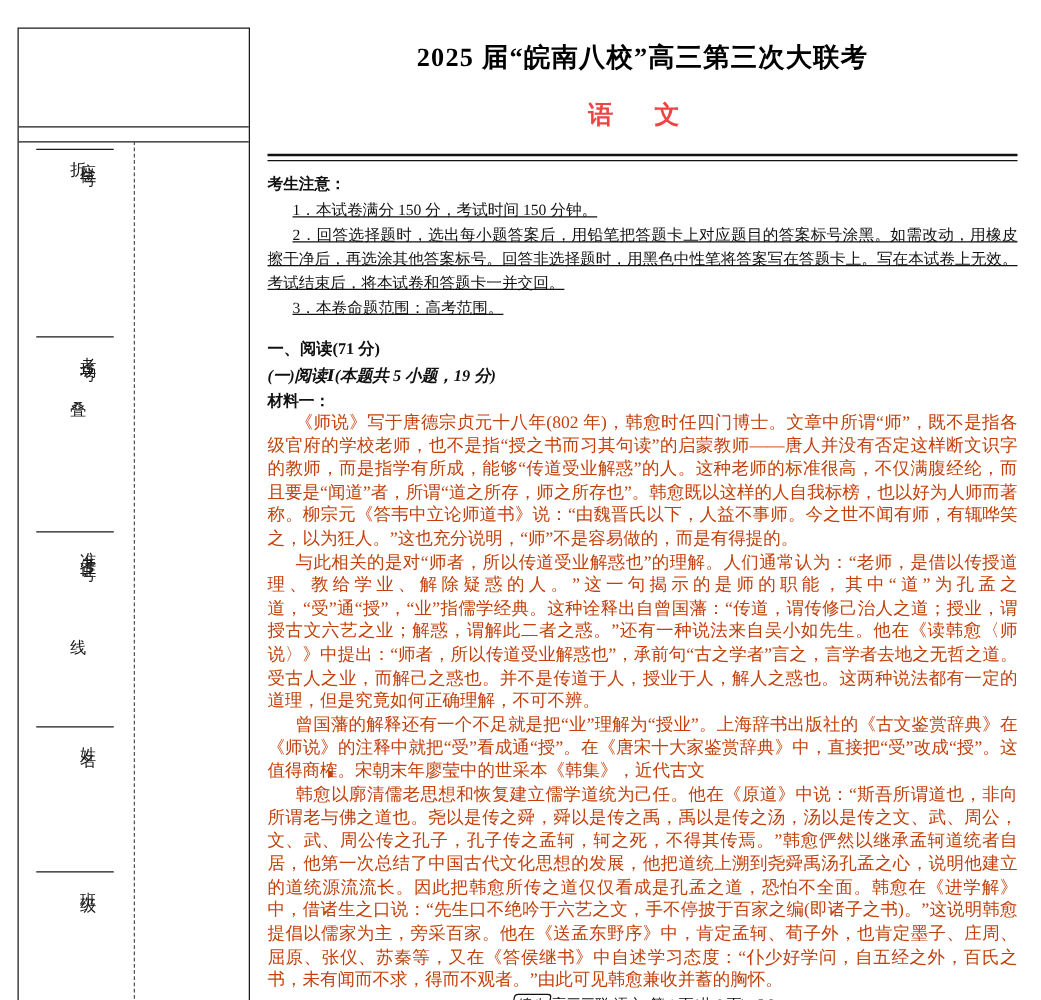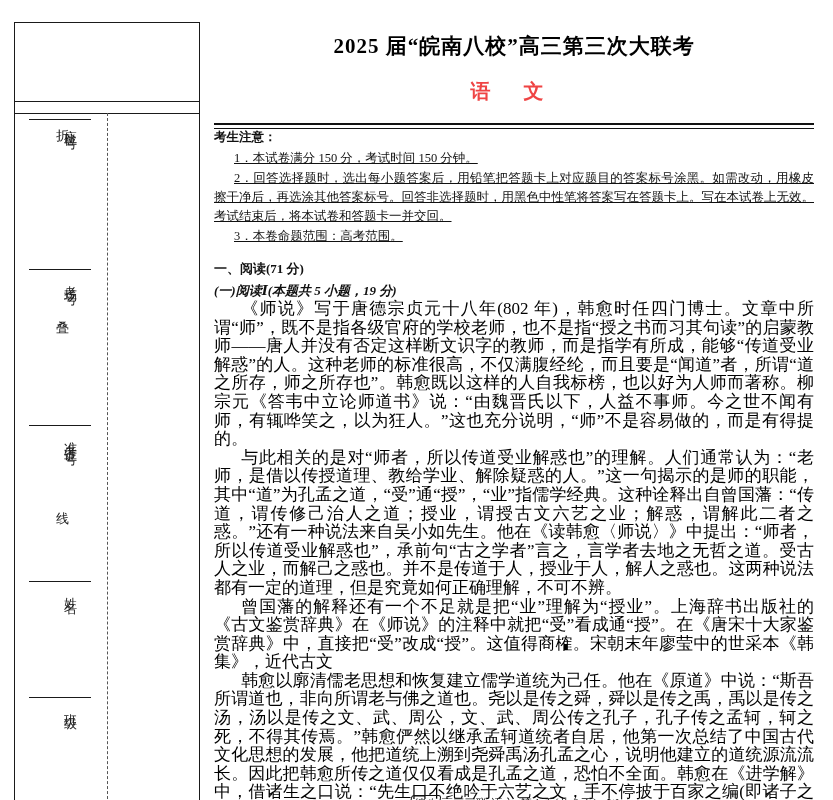--- a/index.html
+++ b/index.html
@@ -117,20 +117,21 @@
   }
   .rule-double {
     margin-top: 18px;
     border-top: 2px solid #111;
     border-bottom: 1px solid #111;
     height: 3px;
   }
   .notice-head {
     font-size: 12.5px;
     font-weight: bold;
+    margin-top: 10px;
   }
   .notice-list {
     font-size: 12.5px;
     line-height: 19px;
     margin-top: 3px;
     text-align: justify;
   }
   .notice-list p {
     margin: 0 0 1px 0;
     text-indent: 1.6em;
@@ -151,26 +152,26 @@
     font-size: 12.5px;
     margin-top: 3px;
     text-indent: 1.6em;
   }
   .sec-h4 {
     font-size: 12.5px;
     font-weight: bold;
     margin-top: 3px;
   }
   .body-text p {
-    font-size: 17px;
+    font-size: 14px;
     line-height: 18.6px;
     margin: 0;
     text-indent: 1.6em;
     text-align: justify;
-    color: #000000;
+    color: #c2410c;
   }
 
   
   .footer {
     position: absolute;
     left: 214px;
     bottom: 4px;
     width: 600px;
     text-align: center;
     font-size: 11.5px;
@@ -235,20 +236,21 @@
 
     <div class="notice-head">考生注意：</div>
     <div class="notice-list">
       <p>1．本试卷满分 150 分，考试时间 150 分钟。</p>
       <p>2．回答选择题时，选出每小题答案后，用铅笔把答题卡上对应题目的答案标号涂黑。如需改动，用橡皮擦干净后，再选涂其他答案标号。回答非选择题时，用黑色中性笔将答案写在答题卡上。写在本试卷上无效。考试结束后，将本试卷和答题卡一并交回。</p>
       <p>3．本卷命题范围：高考范围。</p>
     </div>
 
     <div class="sec-h1">一、阅读(71 分)</div>
     <div class="sec-h2">(一)阅读Ⅰ(本题共 5 小题，19 分)</div>
+    <div class="sec-h4">材料一：</div>
 
     <div class="body-text">
       <p>《师说》写于唐德宗贞元十八年(802 年)，韩愈时任四门博士。文章中所谓“师”，既不是指各级官府的学校老师，也不是指“授之书而习其句读”的启蒙教师——唐人并没有否定这样断文识字的教师，而是指学有所成，能够“传道受业解惑”的人。这种老师的标准很高，不仅满腹经纶，而且要是“闻道”者，所谓“道之所存，师之所存也”。韩愈既以这样的人自我标榜，也以好为人师而著称。柳宗元《答韦中立论师道书》说：“由魏晋氏以下，人益不事师。今之世不闻有师，有辄哗笑之，以为狂人。”这也充分说明，“师”不是容易做的，而是有得提的。</p>
       <p>与此相关的是对“师者，所以传道受业解惑也”的理解。人们通常认为：“老师，是借以传授道理、教给学业、解除疑惑的人。”这一句揭示的是师的职能，其中“道”为孔孟之道，“受”通“授”，“业”指儒学经典。这种诠释出自曾国藩：“传道，谓传修己治人之道；授业，谓授古文六艺之业；解惑，谓解此二者之惑。”还有一种说法来自吴小如先生。他在《读韩愈〈师说〉》中提出：“师者，所以传道受业解惑也”，承前句“古之学者”言之，言学者去地之无哲之道。受古人之业，而解己之惑也。并不是传道于人，授业于人，解人之惑也。这两种说法都有一定的道理，但是究竟如何正确理解，不可不辨。</p>
       <p>曾国藩的解释还有一个不足就是把“业”理解为“授业”。上海辞书出版社的《古文鉴赏辞典》在《师说》的注释中就把“受”看成通“授”。在《唐宋十大家鉴赏辞典》中，直接把“受”改成“授”。这值得商榷。宋朝末年廖莹中的世采本《韩集》，近代古文</p>
       <p>韩愈以廓清儒老思想和恢复建立儒学道统为己任。他在《原道》中说：“斯吾所谓道也，非向所谓老与佛之道也。尧以是传之舜，舜以是传之禹，禹以是传之汤，汤以是传之文、武、周公，文、武、周公传之孔子，孔子传之孟轲，轲之死，不得其传焉。”韩愈俨然以继承孟轲道统者自居，他第一次总结了中国古代文化思想的发展，他把道统上溯到尧舜禹汤孔孟之心，说明他建立的道统源流流长。因此把韩愈所传之道仅仅看成是孔孟之道，恐怕不全面。韩愈在《进学解》中，借诸生之口说：“先生口不绝吟于六艺之文，手不停披于百家之编(即诸子之书)。”这说明韩愈提倡以儒家为主，旁采百家。他在《送孟东野序》中，肯定孟轲、荀子外，也肯定墨子、庄周、屈原、张仪、苏秦等，又在《答侯继书》中自述学习态度：“仆少好学问，自五经之外，百氏之书，未有闻而不求，得而不观者。”由此可见韩愈兼收并蓄的胸怀。</p>
     </div>
   </div>
 
   <div class="footer">

